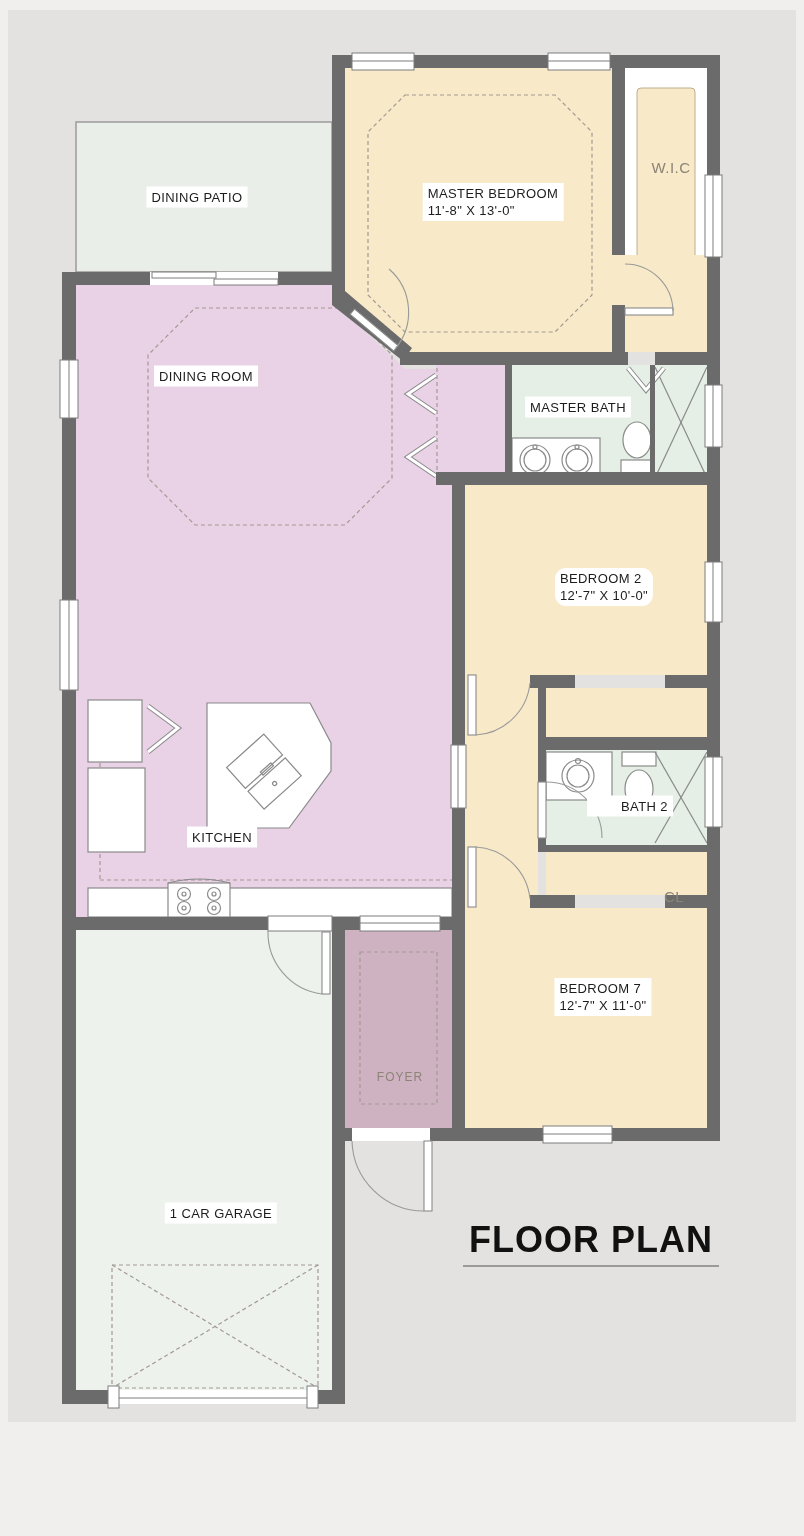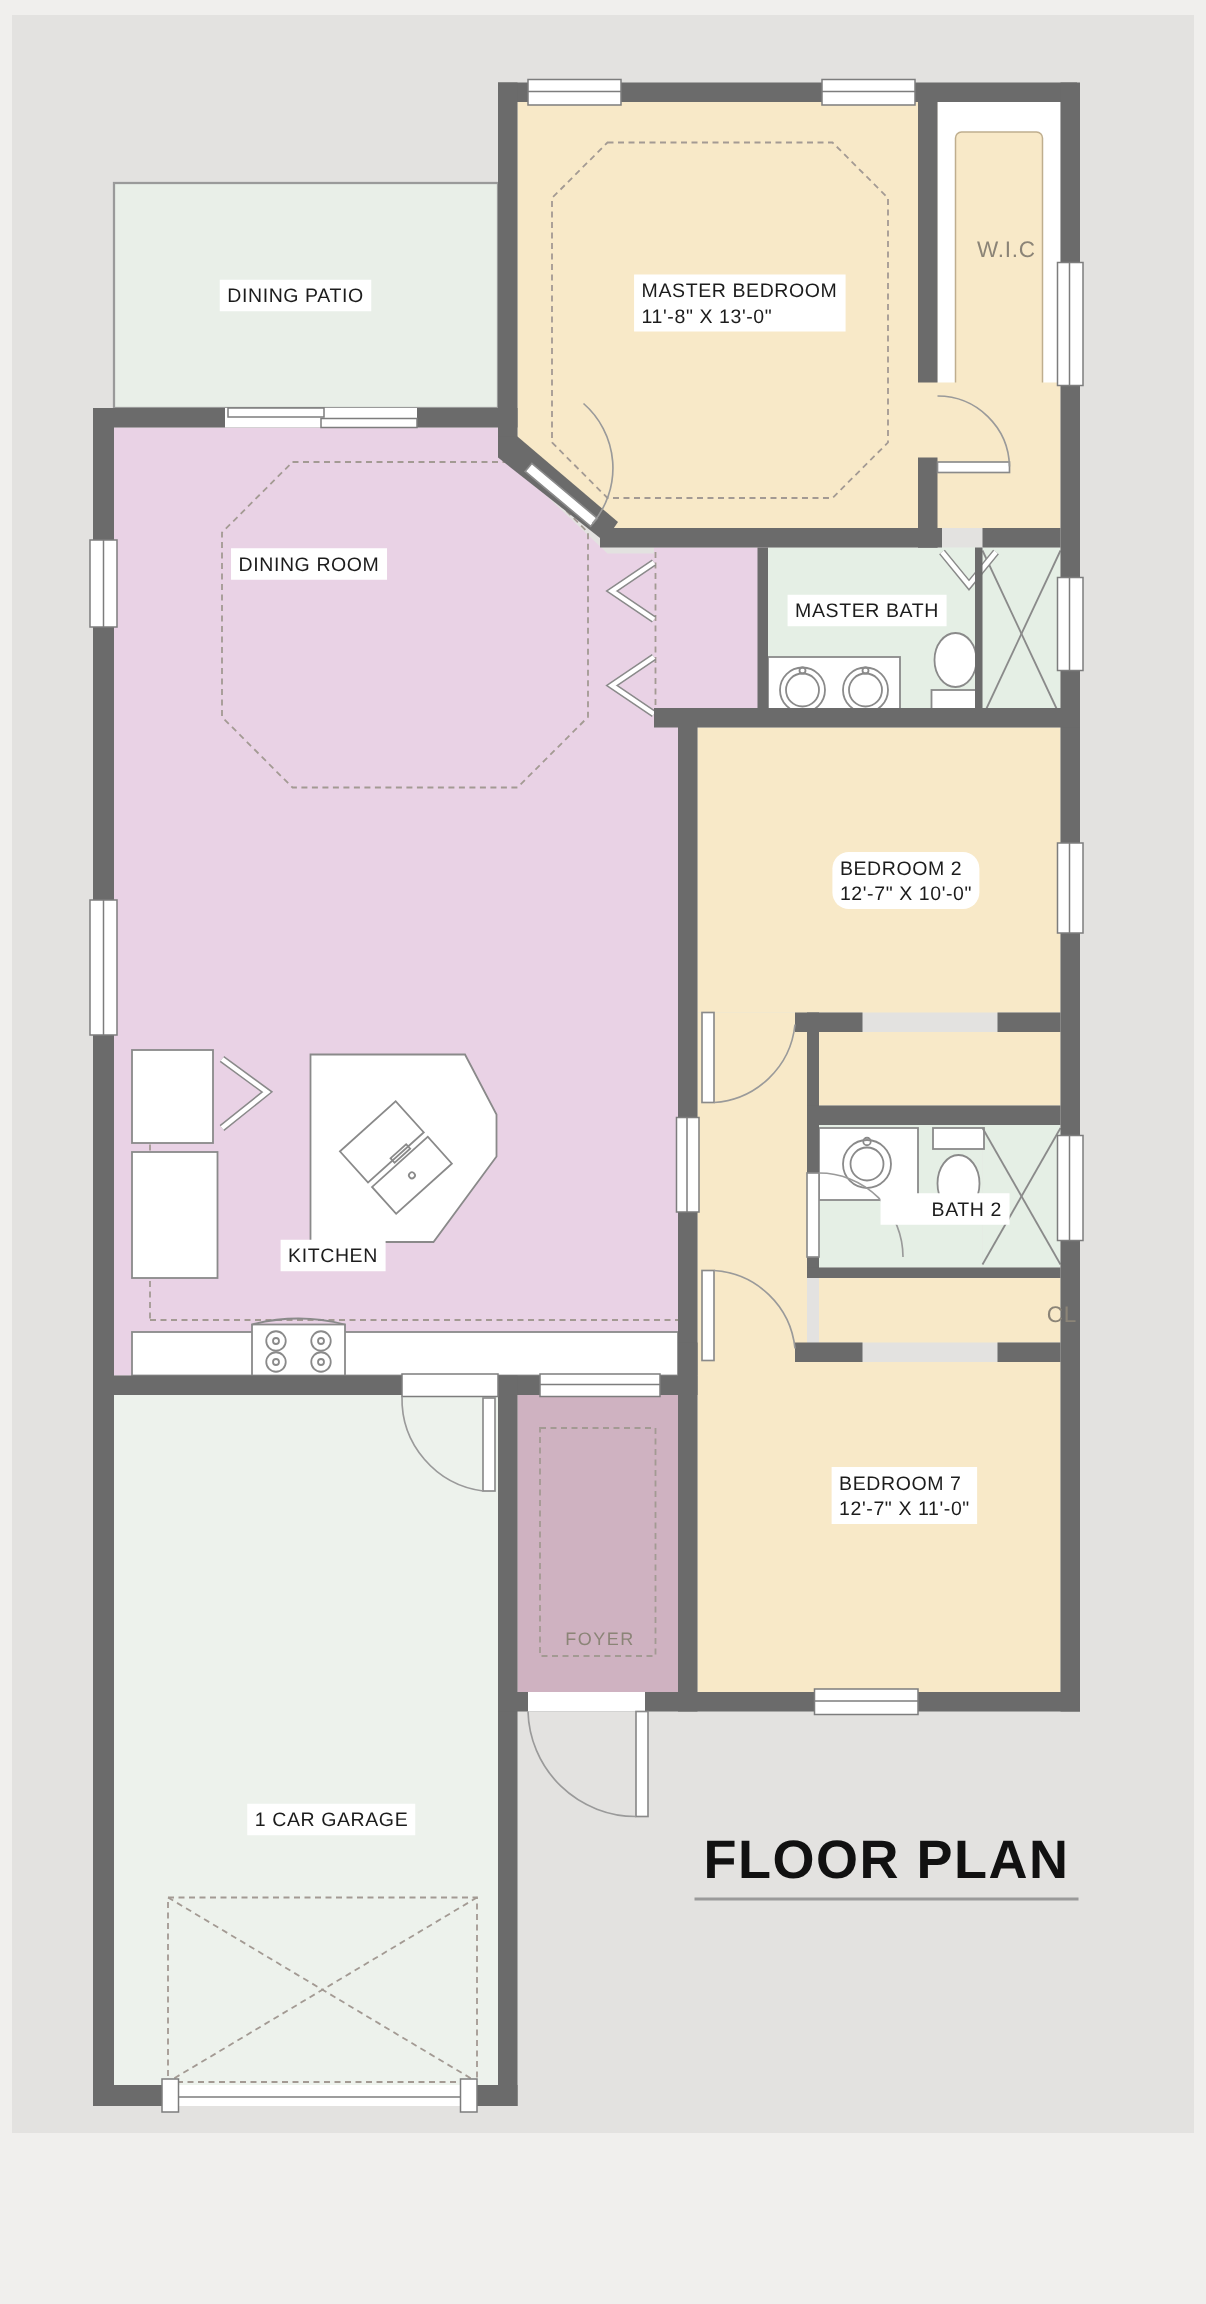--- a/index.html
+++ b/index.html
@@ -20,21 +20,21 @@
   .arc{stroke:#9a9a9a;stroke-width:1.1;fill:none;}
   .leaf{fill:#ffffff;stroke:#8a8a8a;stroke-width:1.1;}
   .dash{fill:none;stroke:#a39a93;stroke-width:1.2;stroke-dasharray:4 3;}
   .win{fill:#ffffff;stroke:#7d7d7d;stroke-width:1;}
   .winline{stroke:#7d7d7d;stroke-width:1;}
   .label{position:absolute;transform:translate(-50%,-50%);background:#ffffff;
          color:#1c1c1c;font-size:13px;letter-spacing:.4px;padding:2px 5px;line-height:17px;
          white-space:nowrap;text-align:left;}
   .label.plain{background:transparent;color:#8b8477;}
   .label.tiny{font-size:15px;letter-spacing:.5px;padding:0;}
-  .label.small{font-size:12px;letter-spacing:1px;padding:0;margin-top:16px;}
+  .label.small{font-size:12px;letter-spacing:1px;padding:0;}
   .title{position:absolute;transform:translate(-50%,-50%);background:transparent;color:#111;
          font-size:36px;font-weight:bold;letter-spacing:1px;white-space:nowrap;
          border-bottom:2px solid #9a9a9a;padding:0 6px 4px 6px;}
 </style>
 </head>
 <body>
 
 <div class="canvas">
   <div class="paper"></div>
 
@@ -255,21 +255,21 @@
 
   <div class="label" style="left:604px;top:587px;border-radius:11px;">
     <div>BEDROOM 2</div>
     <div>12'-7" X 10'-0"</div>
   </div>
 
   <div class="label" style="left:222px;top:837px;"><span>KITCHEN</span></div>
 
   <div class="label" style="left:630px;top:806px;padding-left:34px;"><span>BATH 2</span></div>
 
-  <div class="label plain tiny" style="left:674px;top:877px;margin-left:34px;"><span>CL</span></div>
+  <div class="label plain tiny" style="left:674px;top:896px;"><span>CL</span></div>
 
   <div class="label" style="left:603px;top:997px;">
     <div>BEDROOM 7</div>
     <div>12'-7" X 11'-0"</div>
   </div>
 
   <div class="label plain small" style="left:400px;top:1077px;"><span>FOYER</span></div>
 
   <div class="label" style="left:221px;top:1197px;margin-top:16px;"><span>1 CAR GARAGE</span></div>
 

